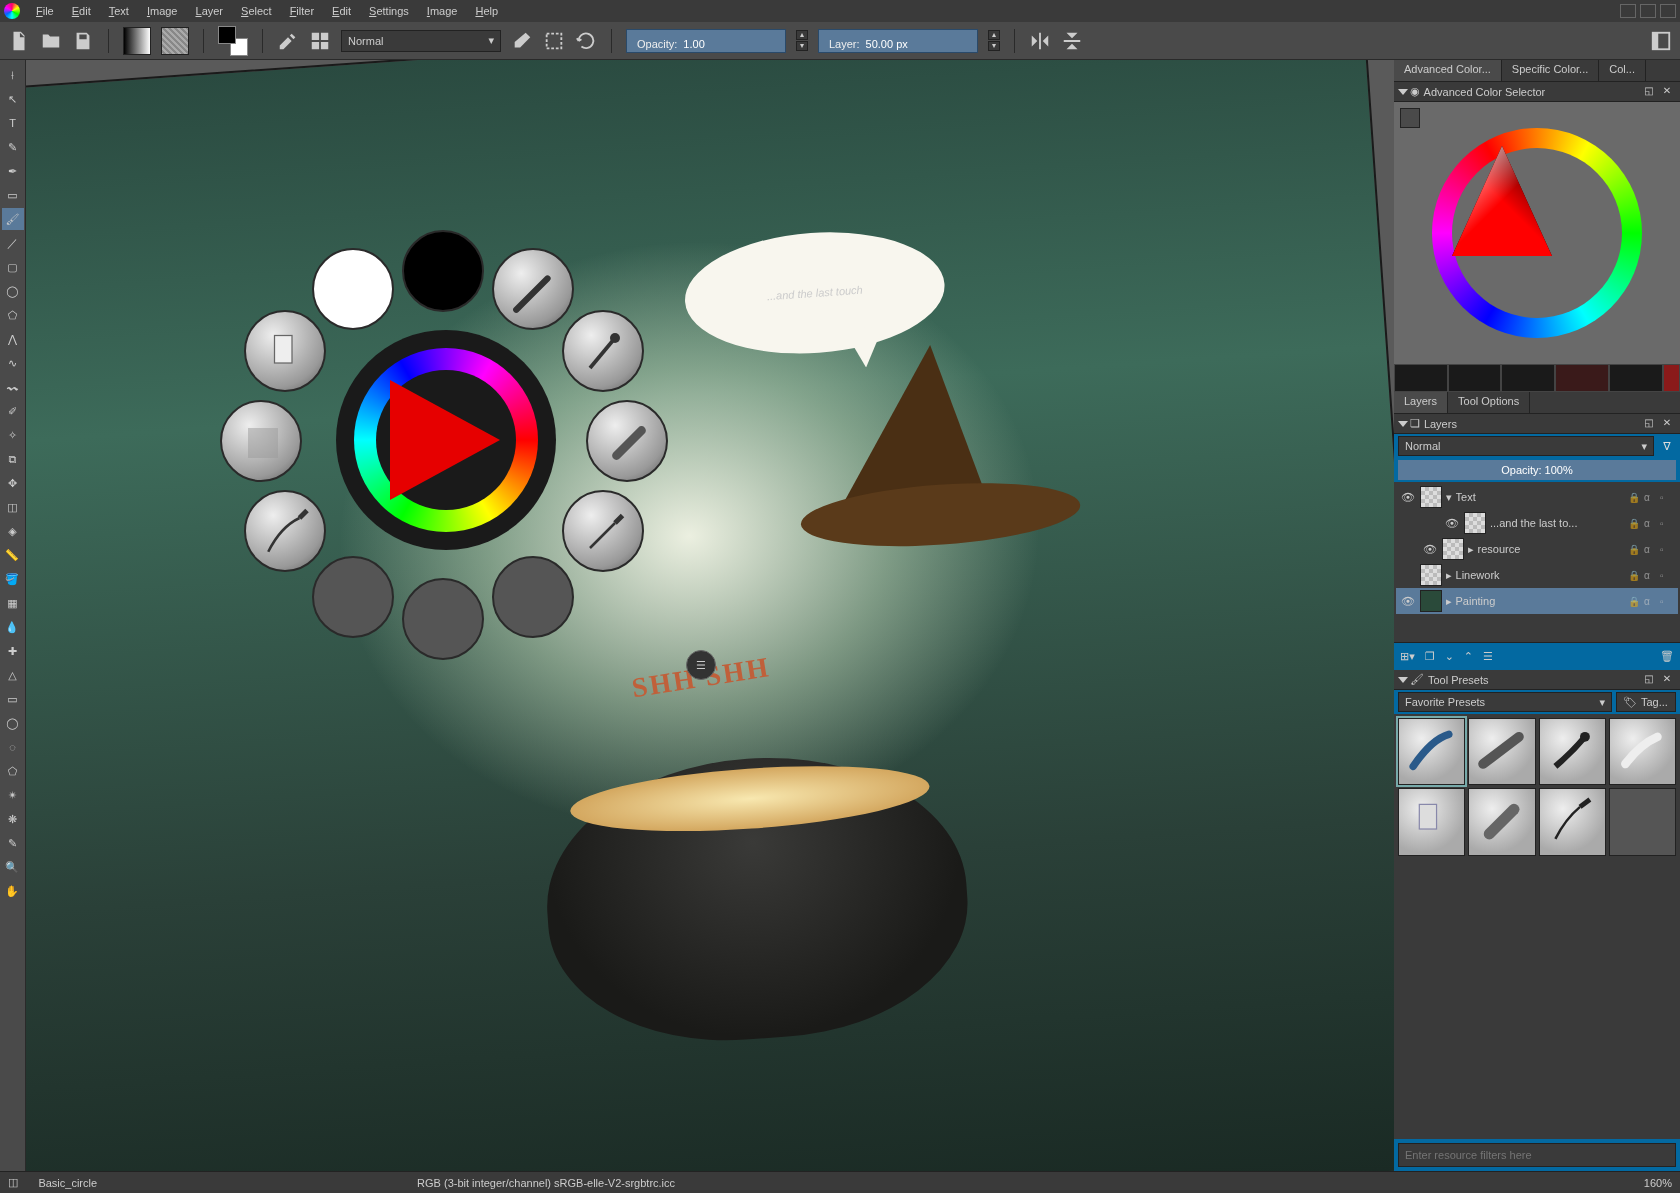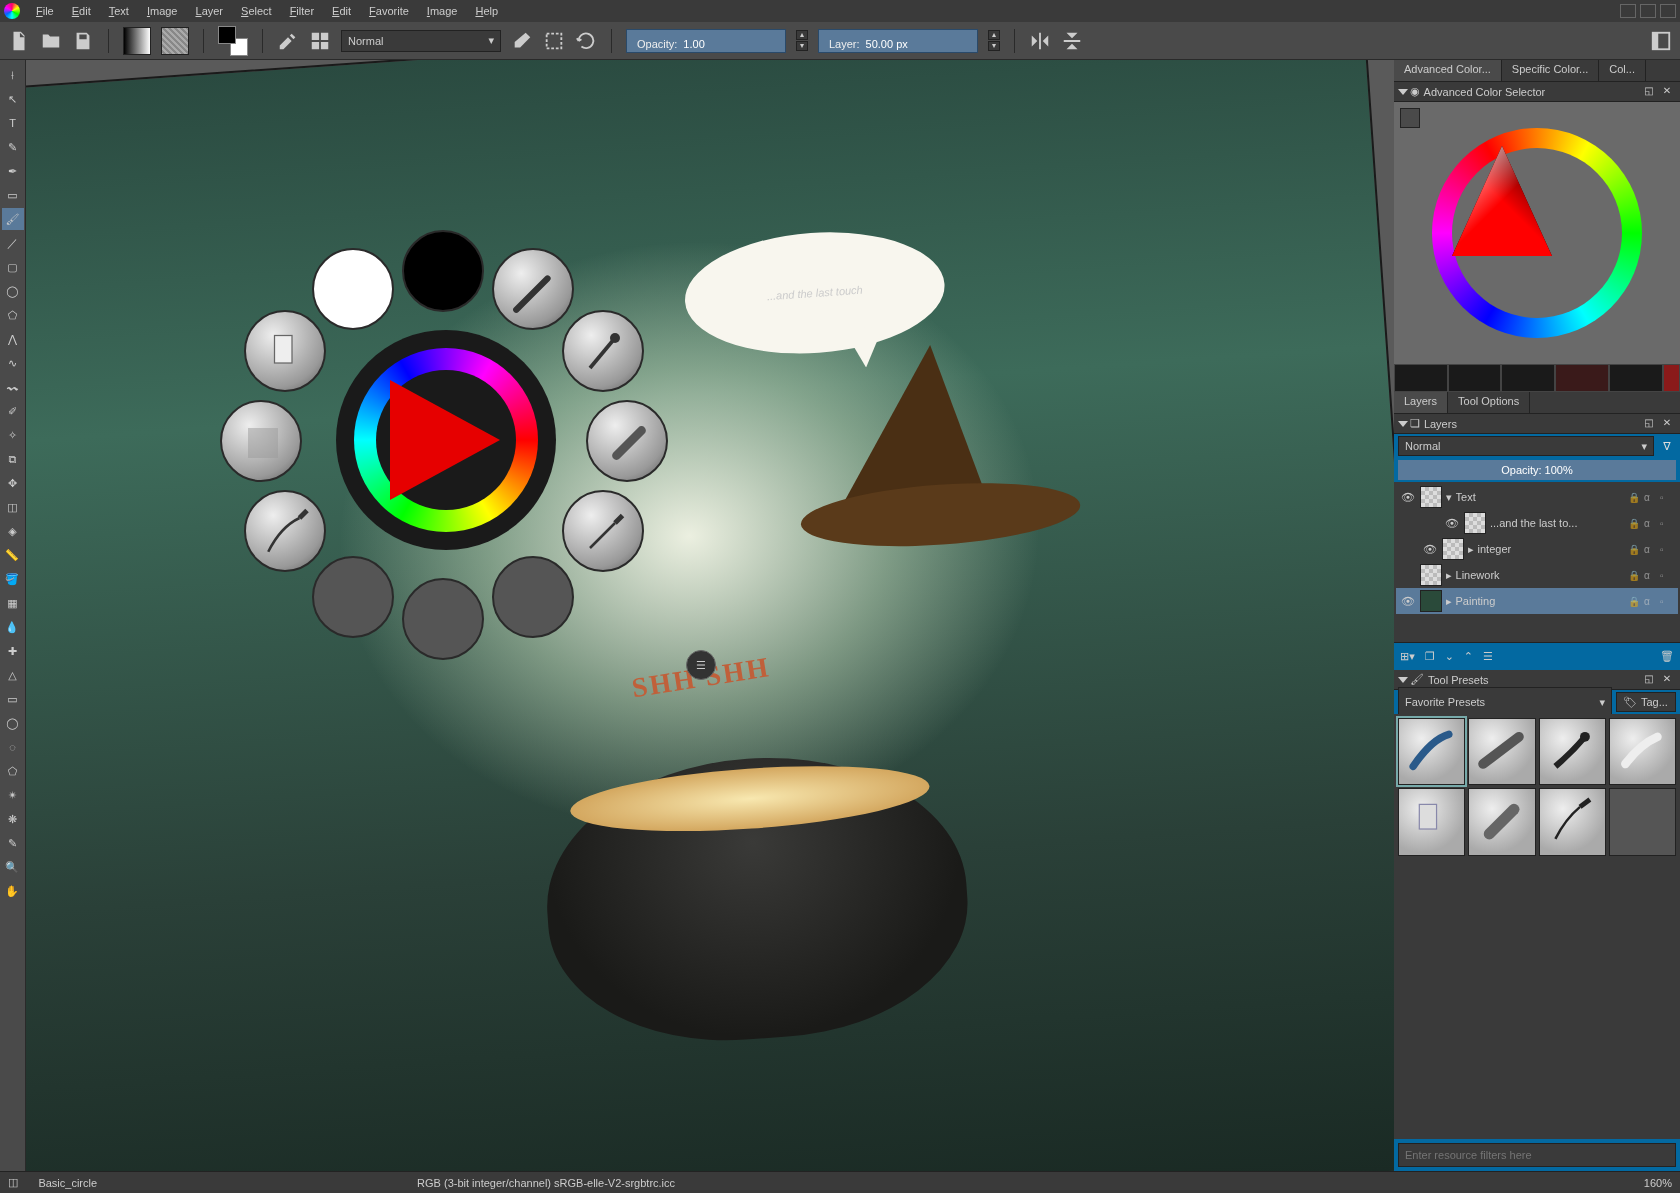--- a/index.html
+++ b/index.html
@@ -103,21 +103,21 @@
 .eye{width:16px;height:16px;display:flex;align-items:center;justify-content:center}
 .layer-thumb{width:22px;height:22px;background:#ddd;border:1px solid #222;background-image:linear-gradient(45deg,#bbb 25%,transparent 25%,transparent 75%,#bbb 75%),linear-gradient(45deg,#bbb 25%,transparent 25%,transparent 75%,#bbb 75%);background-size:8px 8px;background-position:0 0,4px 4px}
 .layer-name{flex:1;white-space:nowrap;overflow:hidden;text-overflow:ellipsis}
 .layer-icons{display:flex;gap:2px;opacity:.6}
 .layer-icons span{width:14px;font-size:10px}
 .layer-footer{height:28px;display:flex;align-items:center;padding:0 6px;gap:10px;border-top:1px solid #222}
 .layer-footer .spacer{flex:1}
 
 .brush-docker{flex:1;display:flex;flex-direction:column;min-height:0}
 .brush-top{display:flex;height:24px;align-items:center;padding:0 4px;gap:4px}
-.brush-select{flex:1;height:20px;background:#3a3a3a;border:1px solid #222;padding:14px 6px;display:flex;justify-content:space-between;align-items:center}
+.brush-select{flex:1;height:20px;background:#3a3a3a;border:1px solid #222;padding:4px 6px;display:flex;justify-content:space-between;align-items:center}
 .tag-btn{width:60px;height:20px;background:#3a3a3a;border:1px solid #222;padding:2px 6px;display:flex;align-items:center;gap:4px}
 .brush-grid{flex:1;display:grid;grid-template-columns:repeat(4,1fr);gap:3px;padding:4px;background:#3a3a3a;align-content:start;overflow:hidden}
 .brush-cell{aspect-ratio:1;background:radial-gradient(circle at 35% 30%,#eee,#aaa 70%);border:1px solid #222;position:relative}
 .brush-cell.sel{outline:2px solid #7aa}
 .brush-cell svg{position:absolute;inset:8px}
 .brush-filter{height:24px;background:#3a3a3a;border:1px solid #222;margin:4px;padding:2px 6px;color:#888}
 
 .statusbar{position:absolute;left:0;right:0;bottom:0;height:22px;background:#3a3a3a;display:flex;align-items:center;padding:0 8px;gap:20px;border-top:1px solid #222}
 .statusbar .spacer{flex:1}
 svg{pointer-events:none}
@@ -128,21 +128,21 @@
 <div class="menubar">
   <div class="app-icon"></div>
   <div class="menu-item">File</div>
   <div class="menu-item">Edit</div>
   <div class="menu-item">Text</div>
   <div class="menu-item">Image</div>
   <div class="menu-item">Layer</div>
   <div class="menu-item">Select</div>
   <div class="menu-item">Filter</div>
   <div class="menu-item">Edit</div>
-  <div class="menu-item">Favorite</div>
+  <div class="menu-item">Settings</div>
   <div class="menu-item">Image</div>
   <div class="menu-item">Help</div>
   <div class="win-ctrl">
     <div class="win-btn"></div>
     <div class="win-btn"></div>
     <div class="win-btn"></div>
   </div>
 </div>
 
 <div class="toolbar">
@@ -398,21 +398,21 @@
         <div class="layer-icons">
             <span>🔒</span>
             <span>α</span>
             <span>▫</span>
           </div>
       </div>
       <div class="layer-row indent1">
         <span class="eye">👁</span>
         <div class="layer-thumb"></div>
         <span>▸</span>
-        <span class="layer-name">integer</span>
+        <span class="layer-name">resource</span>
         <div class="layer-icons">
             <span>🔒</span>
             <span>α</span>
             <span>▫</span>
           </div>
       </div>
       <div class="layer-row">
         <span class="eye"></span>
         <div class="layer-thumb"></div>
         <span>▸</span>

